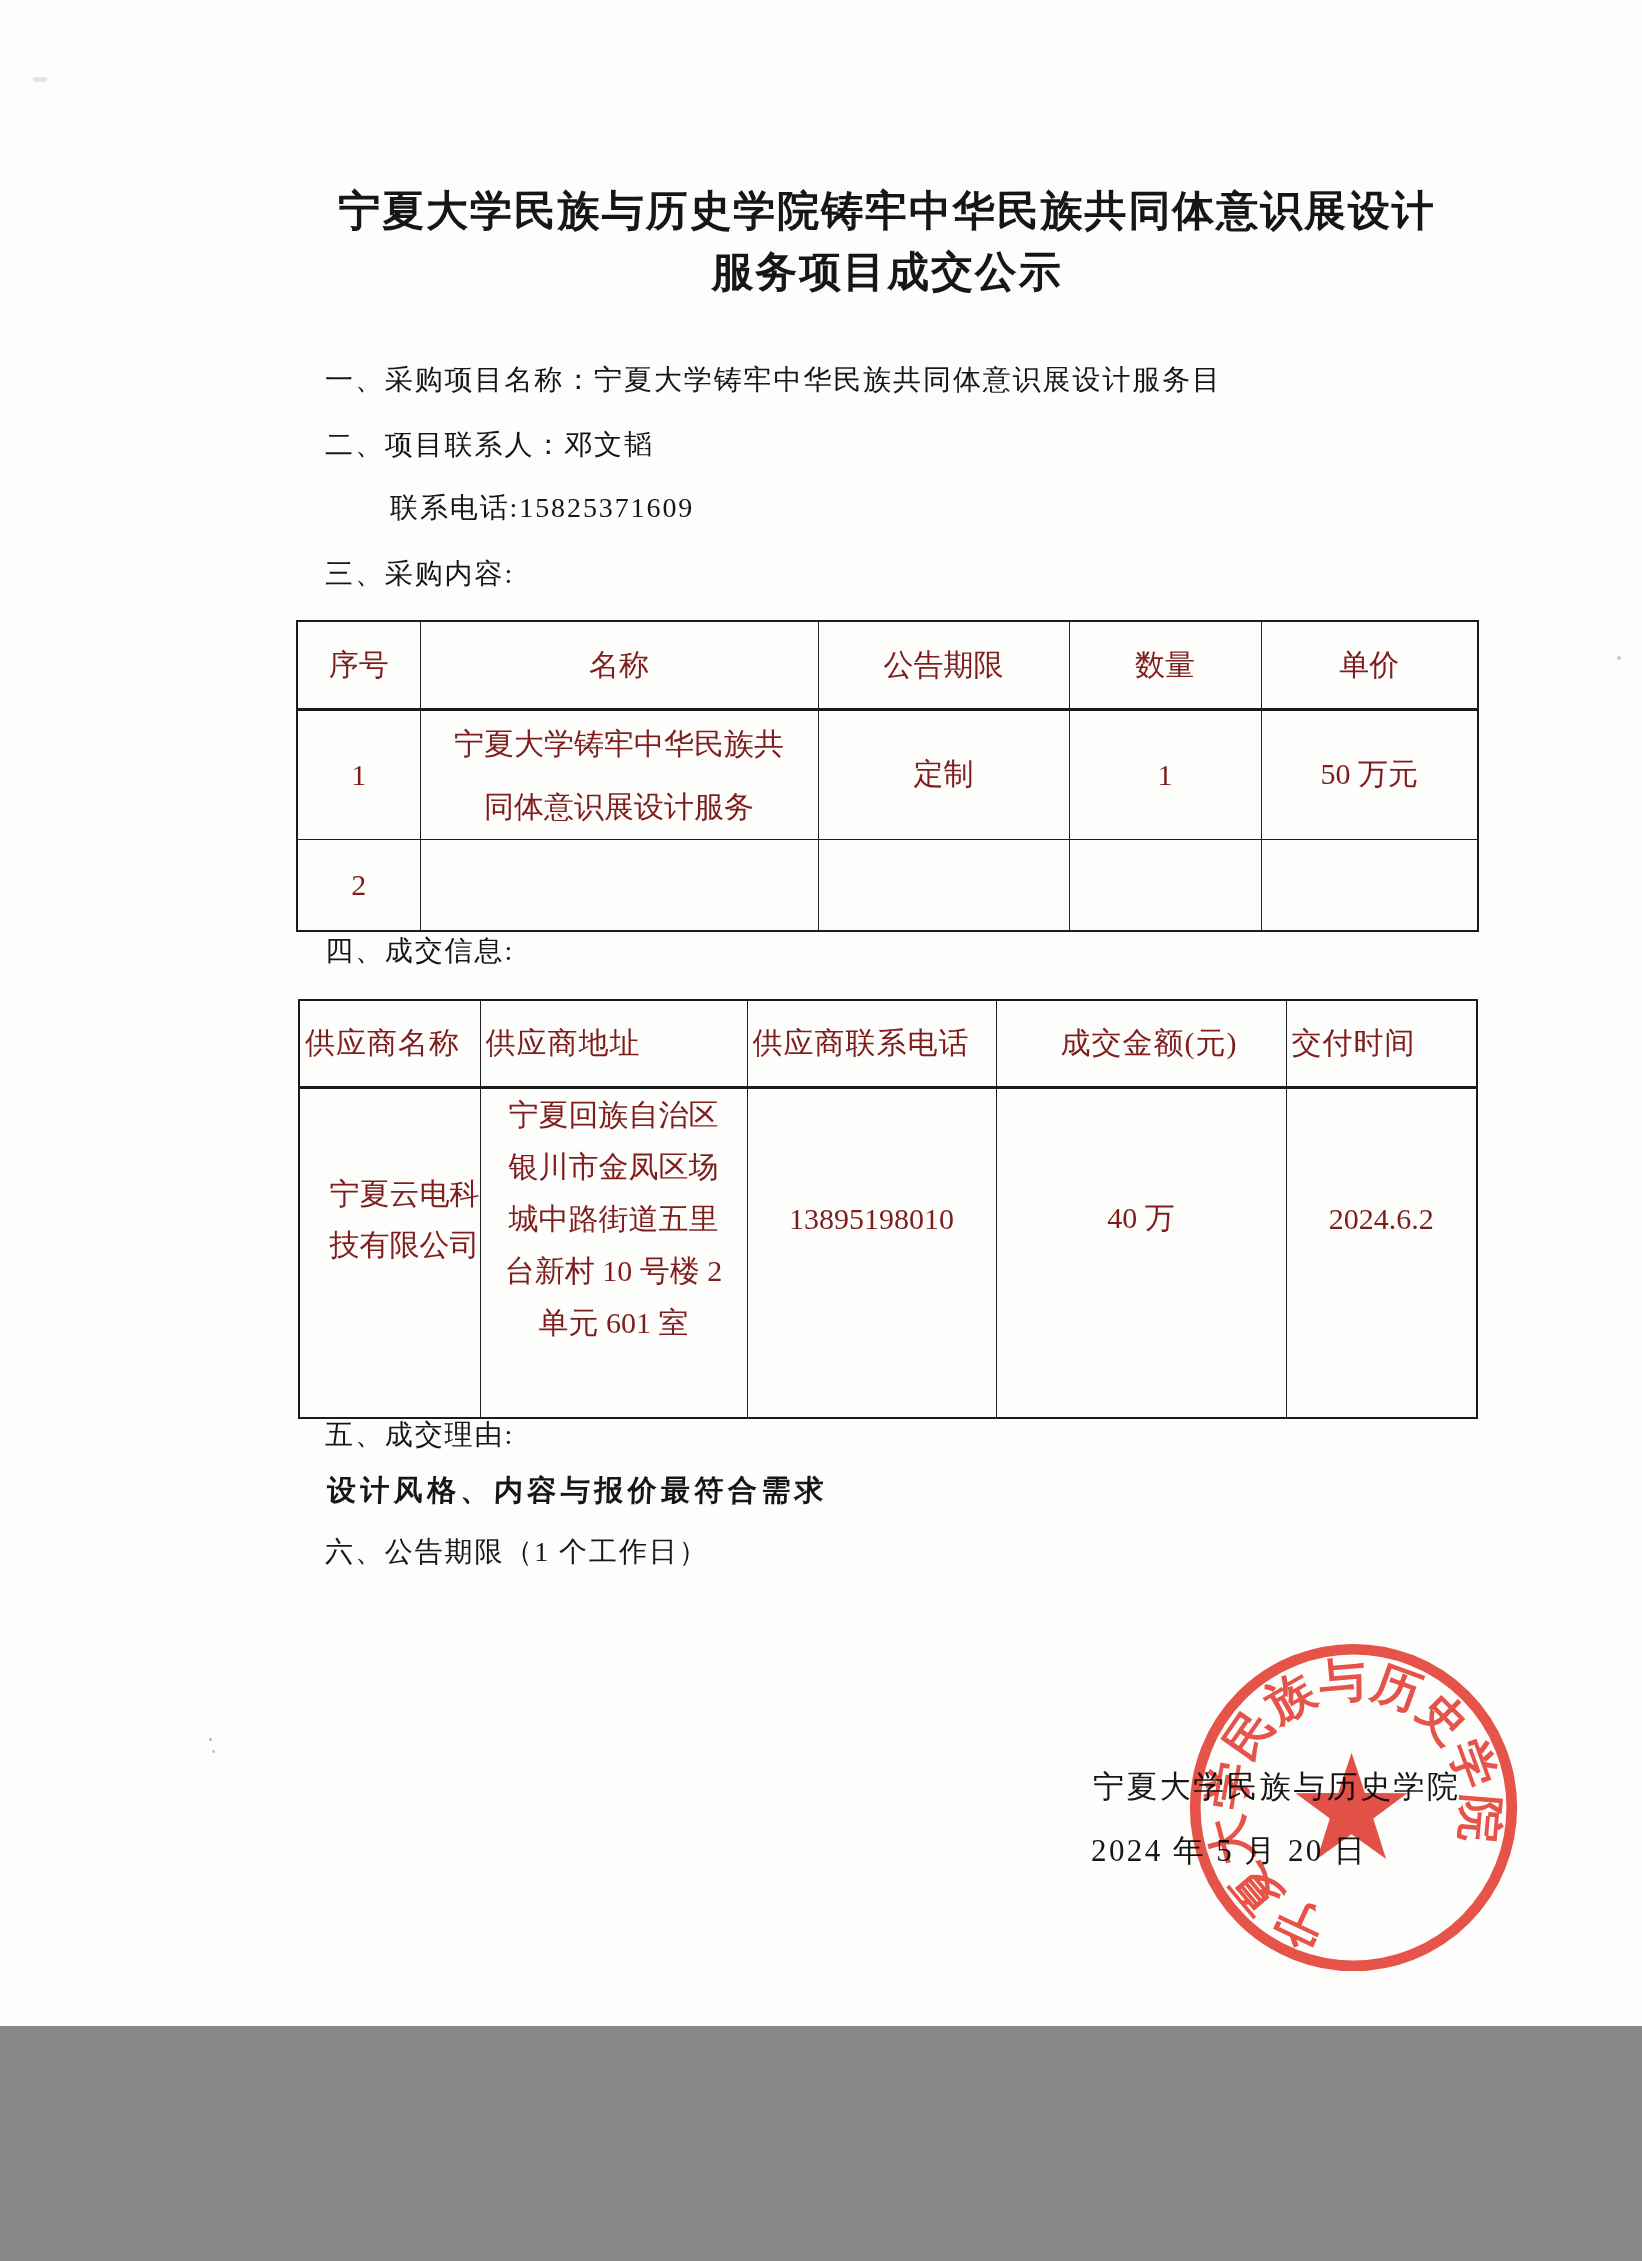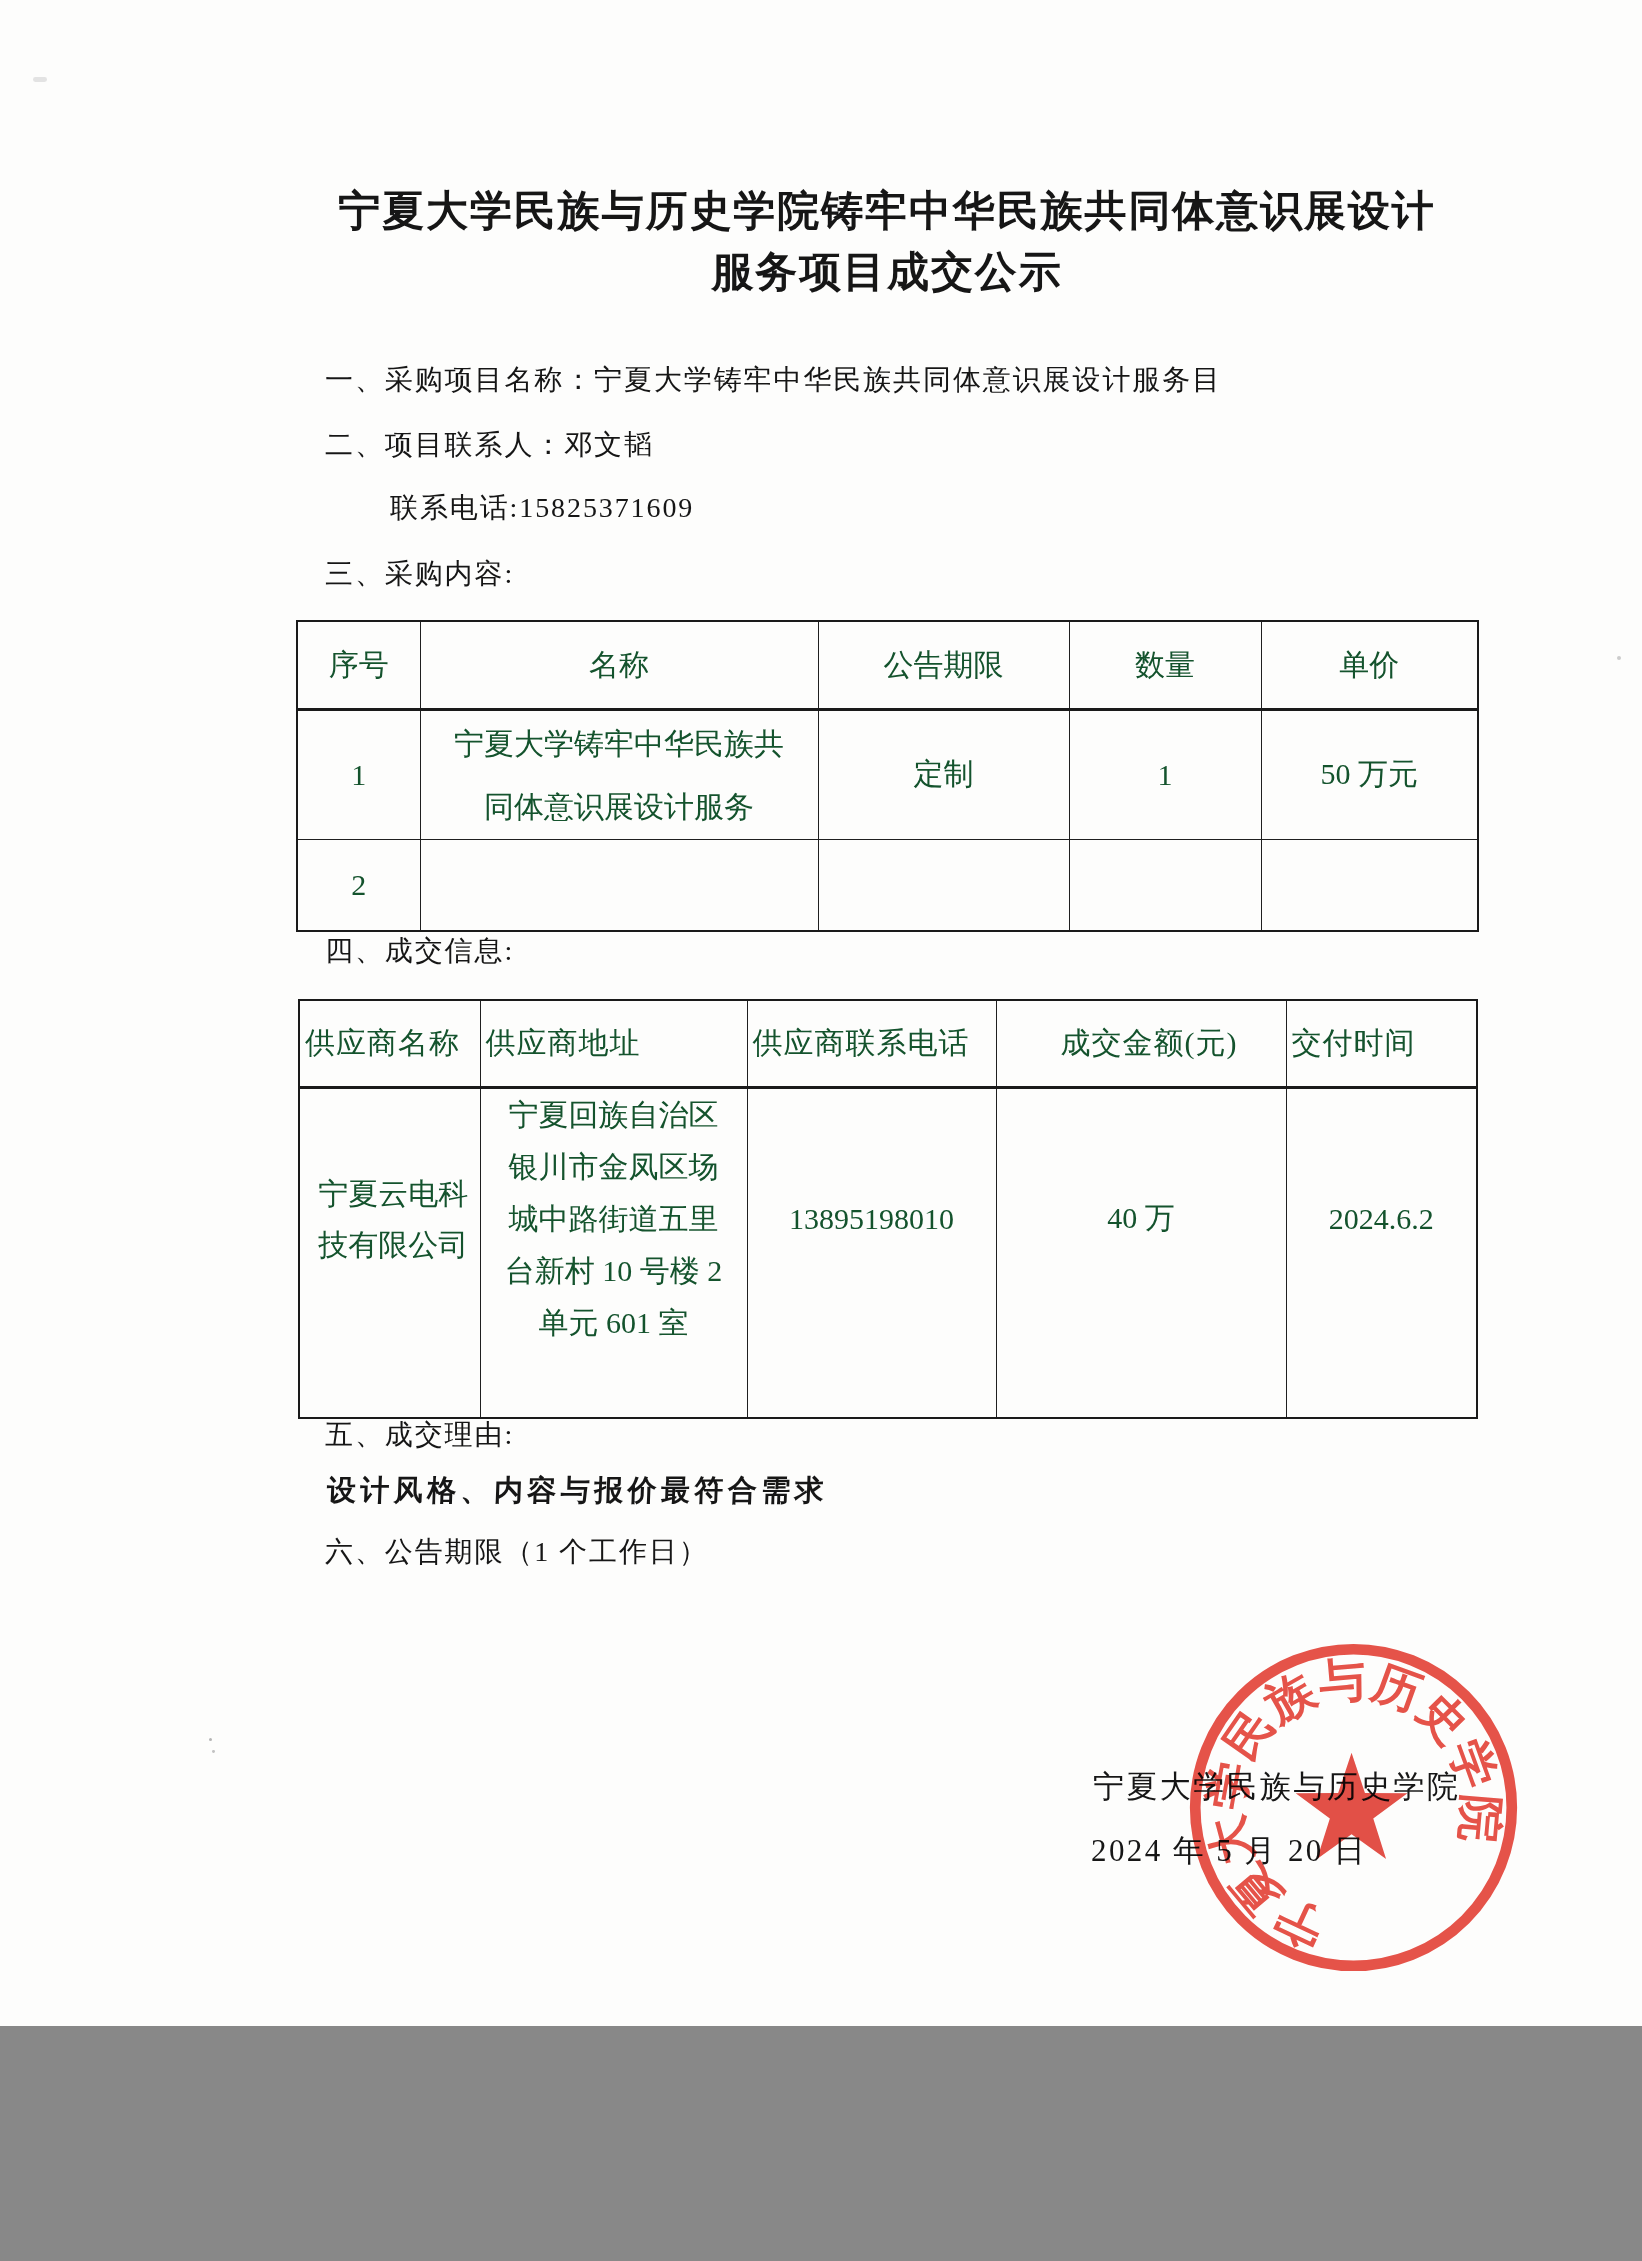--- a/index.html
+++ b/index.html
@@ -16,38 +16,38 @@
     left:296px;width:1182px;text-align:center;
     font-size:42px;font-weight:bold;letter-spacing:1.9px;line-height:1.1;
   }
   .sect{font-size:28px;letter-spacing:1.9px;line-height:1.1;}
   .reason{font-size:29px;font-weight:bold;letter-spacing:4.4px;line-height:1.1;transform:skewX(-2deg);}
   .sig{font-size:31px;letter-spacing:2.4px;line-height:1.1;z-index:1;}
 
   table.tbl{
     border-collapse:collapse;table-layout:fixed;
     width:100%;height:100%;
-    font-size:30px;color:#14532d;
+    font-size:30px;color:#7f1d1d;
   }
   .tbl td,.tbl th{
     border:1.5px solid #1f1f1f;
     font-weight:normal;padding:0;
     overflow:hidden;
   }
   .tblwrap{position:absolute;}
   .tbl{border:2.4px solid #1a1a1a;}
   .tbl th{border-bottom:3.4px solid #1a1a1a;}
   #t1 td,#t1 th{text-align:center;vertical-align:middle;}
   #t1 tr.r1 td{border-bottom:1.9px solid #1f1f1f;}
   #t1 .name-line{line-height:63px;}
   #t2 th{text-align:left;padding-left:5px;vertical-align:middle;letter-spacing:1px;}
   #t2 th.ctr{text-align:center;padding-left:16px;margin-left:28px;}
   #t2 td{vertical-align:middle;}
   #t2 td .shift{padding-bottom:68px;}
-  #t2 .nm{line-height:51px;padding-left:7px;text-align:center;}
+  #t2 .nm{line-height:51px;padding-left:7px;text-align:right;}
   #t2 .addr{line-height:52px;text-align:center;}
   #t2 .ctrcell{text-align:center;}
 
   #sealsvg{position:absolute;left:1169px;top:1623px;width:369px;height:369px;
     mix-blend-mode:multiply;opacity:.93;z-index:2;}
   #sealsvg text{font-family:"Liberation Serif","DejaVu Serif",serif;}
 
   .artifact{position:absolute;z-index:0;}
 </style>
 </head>

